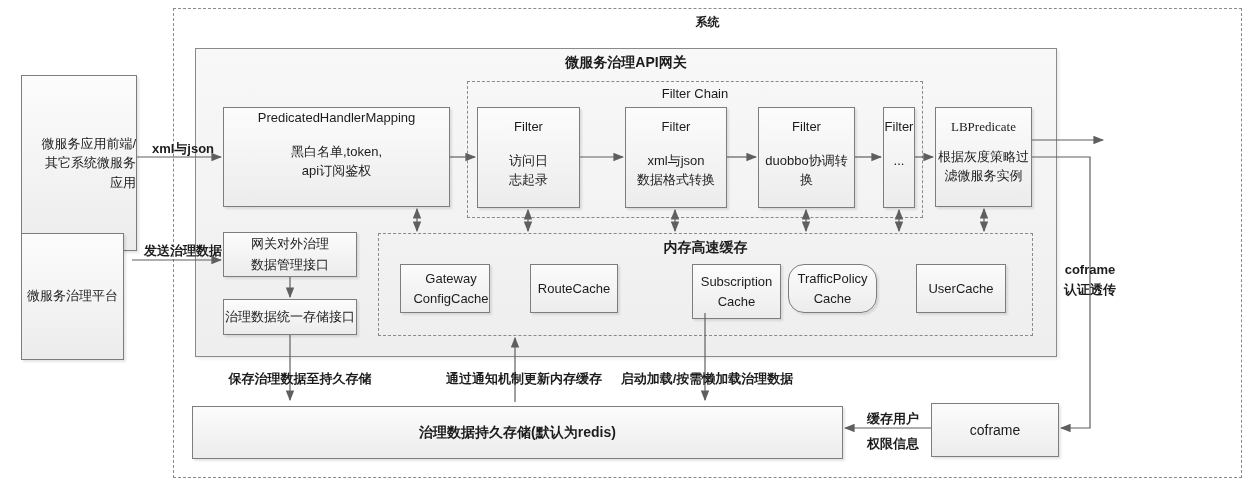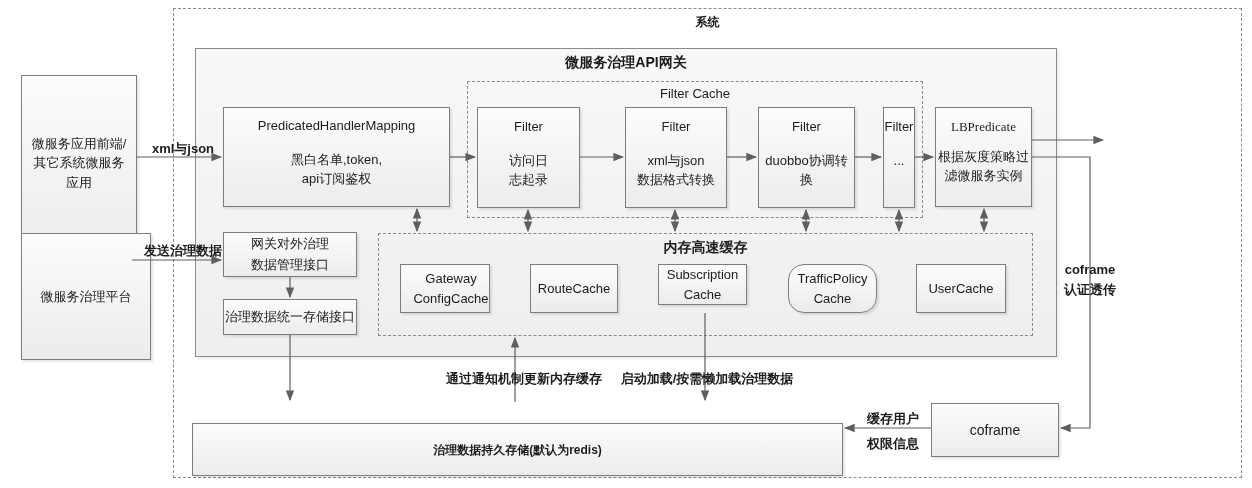--- a/index.html
+++ b/index.html
@@ -39,31 +39,31 @@
 <div id="canvas">
 
   <div class="dashed" style="left:173px;top:8px;width:1069px;height:470px;"></div>
 
   <div class="panel" style="left:195px;top:48px;width:862px;height:309px;"></div>
 
   <div class="dashed" style="left:467px;top:81px;width:456px;height:137px;"></div>
 
   <div class="dashed" style="left:378px;top:233px;width:655px;height:103px;"></div>
 
-  <div class="box ml" style="left:21px;top:75px;width:116px;height:176px;">
+  <div class="box ml" style="left:21px;top:75px;width:116px;height:176px;align-items:flex-end;">
     <span>微服务应用前端/</span>
     <span>其它系统微服务</span>
     <span>应用</span>
   </div>
 
-  <div class="box" style="left:21px;top:233px;width:130px;height:127px;">
+  <div class="box" style="left:21px;top:233px;width:103px;height:127px;font-family:Liberation Mono, monospace;">
     <span>微服务治理平台</span>
   </div>
 
-  <div class="box" style="left:223px;top:107px;width:227px;height:100px;justify-content:flex-start;padding-top:8px;">
+  <div class="box" style="left:223px;top:107px;width:227px;height:100px;justify-content:flex-start;">
     <span class="bt">PredicatedHandlerMapping</span>
     <span class="gap"></span>
     <span>黑白名单,token,</span>
     <span>api订阅鉴权</span>
   </div>
 
   <div class="box" style="left:477px;top:107px;width:103px;height:101px;justify-content:flex-start;padding-top:9px;">
     <span class="bt">Filter</span>
     <span class="gap"></span>
     <span>访问日</span>
@@ -98,41 +98,41 @@
   </div>
 
 
   <div class="box ml" style="left:400px;top:264px;width:90px;height:49px;padding-left:12px;">
     <span>Gateway</span>
     <span>ConfigCache</span>
   </div>
   <div class="box ml" style="left:530px;top:264px;width:88px;height:49px;">
     <span>RouteCache</span>
   </div>
-  <div class="box ml" style="left:658px;top:264px;width:89px;height:41px;">
+  <div class="box ml" style="left:692px;top:264px;width:89px;height:55px;">
     <span>Subscription</span>
     <span>Cache</span>
   </div>
   <div class="box ml" style="left:788px;top:264px;width:89px;height:49px;border-radius:16px;">
     <span>TrafficPolicy</span>
     <span>Cache</span>
   </div>
   <div class="box ml" style="left:916px;top:264px;width:90px;height:49px;">
     <span>UserCache</span>
   </div>
 
   <div class="box ml" style="left:223px;top:232px;width:134px;height:45px;line-height:1.55;">
     <span>网关对外治理</span>
     <span>数据管理接口</span>
   </div>
   <div class="box" style="left:223px;top:299px;width:134px;height:36px;">
     <span>治理数据统一存储接口</span>
   </div>
 
-  <div class="box" style="left:192px;top:423px;width:651px;height:53px;font-size:12px;font-weight:600;">
+  <div class="box" style="left:192px;top:406px;width:651px;height:53px;font-size:14px;font-weight:600;">
     <span>治理数据持久存储(默认为redis)</span>
   </div>
 
   <div class="box" style="left:931px;top:403px;width:128px;height:54px;font-size:14px;">
     <span>coframe</span>
   </div>
 
   <svg class="wires" width="1252" height="488">
     <defs>
       <marker id="arr" markerWidth="9" markerHeight="8" refX="8" refY="3.5" orient="auto-start-reverse">
@@ -170,25 +170,26 @@
       <path d="M515,402 V338" marker-end="url(#arr)"></path>
 
       <path d="M705,313 V400" marker-end="url(#arr)"></path>
 
       <path d="M931,428 H845" marker-end="url(#arr)"></path>
     </g>
   </svg>
 
   <div class="lbl bold" style="left:173px;top:14px;width:1069px;font-size:12px;">系统</div>
   <div class="lbl bold" style="left:195px;top:54px;width:862px;font-size:14px;">微服务治理API网关</div>
-  <div class="lbl" style="left:467px;top:86px;width:456px;">Filter Cache</div>
+  <div class="lbl" style="left:467px;top:86px;width:456px;">Filter Chain</div>
   <div class="lbl bold" style="left:378px;top:239px;width:655px;font-size:14px;">内存高速缓存</div>
 
   <div class="lbl bold" style="left:138px;top:140px;width:90px;">xml与json</div>
   <div class="lbl bold" style="left:138px;top:242px;width:90px;">发送治理数据</div>
+  <div class="lbl bold" style="left:220px;top:370px;width:160px;">保存治理数据至持久存储</div>
   <div class="lbl bold" style="left:444px;top:370px;width:160px;">通过通知机制更新内存缓存</div>
   <div class="lbl bold" style="left:618px;top:370px;width:178px;">启动加载/按需懒加载治理数据</div>
   <div class="lbl ml bold" style="left:858px;top:406px;width:70px;line-height:25px;">
     <span>缓存用户</span>
     <span>权限信息</span>
   </div>
   <div class="lbl ml bold" style="left:1050px;top:260px;width:80px;line-height:20px;">
     <span>coframe</span>
     <span>认证透传</span>
   </div>

